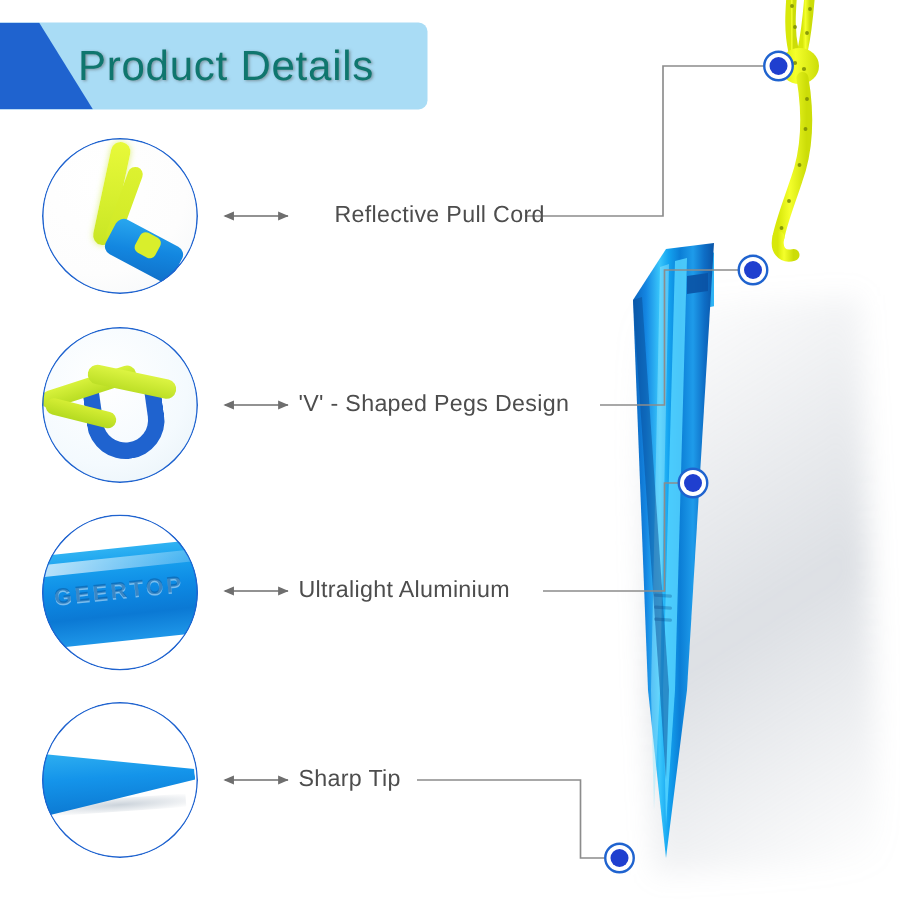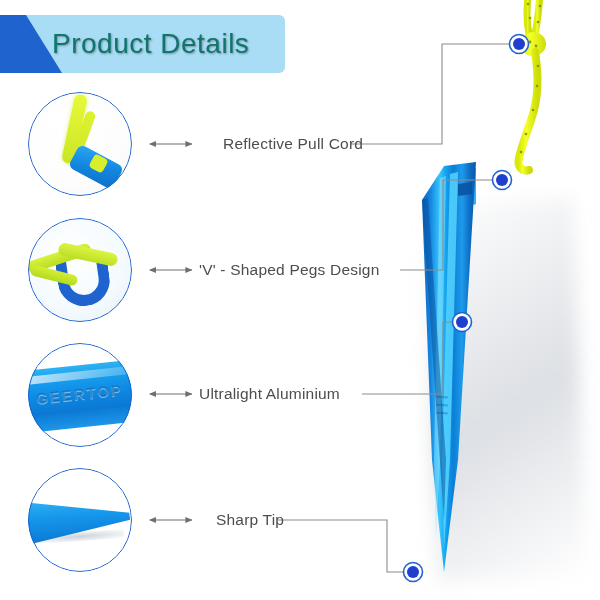--- a/index.html
+++ b/index.html
@@ -393,15 +393,15 @@
     </g>
     <g>
       <circle cx="413" cy="572" r="9.5" fill="#ffffff" stroke="#1f63cf" stroke-width="1.6"></circle>
       <circle cx="413" cy="572" r="6" fill="#1f3fcf"></circle>
     </g>
   </svg>
 
   <div class="label" style="left:199px; top:135px;margin-left:24px;">Reflective Pull Cord</div>
   <div class="label" style="left:199px; top:385px;">Ultralight Aluminium</div>
   <div class="label" style="left:199px; top:261px;">'V' - Shaped Pegs Design</div>
-  <div class="label" style="left:199px; top:511px;margin-left:17px;">Sharp Tip</div>
+  <div class="label" style="left:199px; top:511px;">Sharp Tip</div>
 
 </div>
 
 </body></html>

